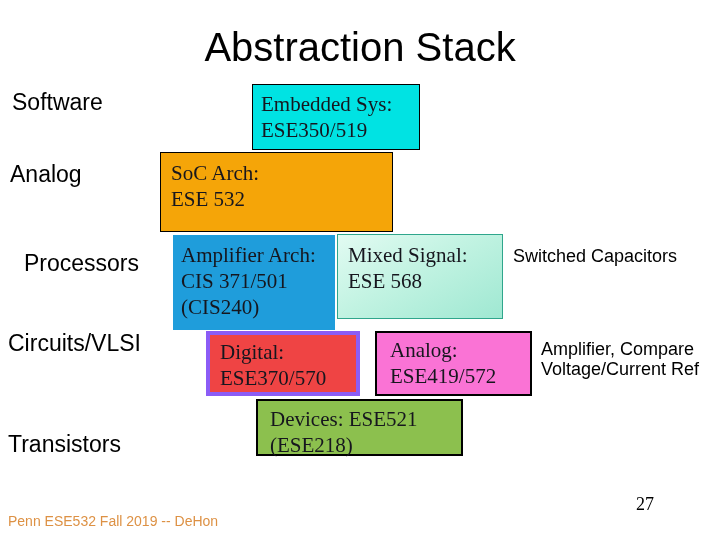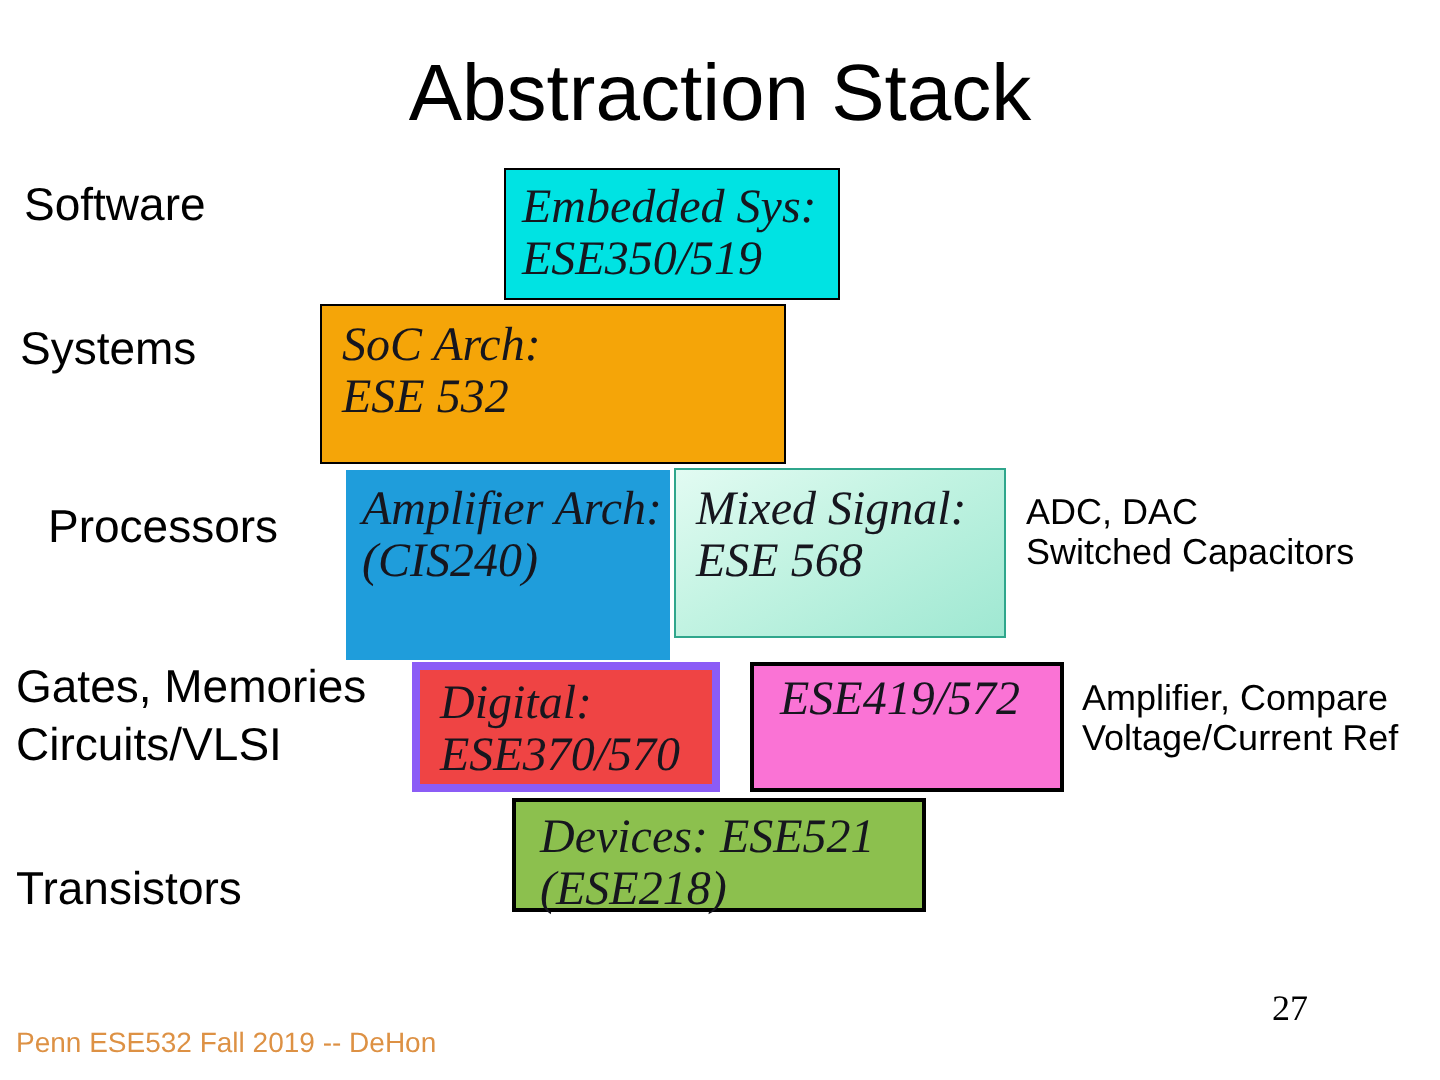--- a/index.html
+++ b/index.html
@@ -29,24 +29,23 @@
   }
   .lbl-software    { left: 12px; top: 88px; }
   .lbl-systems     { left: 10px; top: 160px; }
   .lbl-processors  { left: 24px;  top: 249px; }
   .lbl-gates       { left: 8px;  top: 329px; }
   .lbl-transistors { left: 8px;  top: 430px; }
   .box {
     position: absolute;
     box-sizing: border-box;
     font-family: "Liberation Serif", "DejaVu Serif", serif;
-    font-size: 24px;
+    font-size: 21px;
     line-height: 26px;
     color: #16161e;
-    font-style: italic;
   }
   .box-line { white-space: nowrap; }
   .box-embedded {
     left: 252px; top: 84px; width: 168px; height: 66px;
     background: #00E3E3;
     border: 1px solid #000000;
     padding: 6px 0 0 8px;
   }
   .box-soc {
     left: 160px; top: 152px; width: 233px; height: 80px;
@@ -108,59 +107,59 @@
   }
 </style>
 </head>
 <body>
 
 <div class="slide">
 
   <div class="title">Abstraction Stack</div>
 
   <div class="side-label lbl-software">Software</div>
-  <div class="side-label lbl-systems">Systems</div>
+  <div class="side-label lbl-systems">Analog</div>
   <div class="side-label lbl-processors">Processors</div>
   <div class="side-label lbl-gates">
-    <div>Gates, Memories</div>
     <div>Circuits/VLSI</div>
   </div>
   <div class="side-label lbl-transistors">Transistors</div>
 
   <div class="box box-embedded">
     <div class="box-line">Embedded Sys:</div>
     <div class="box-line">ESE350/519</div>
   </div>
 
   <div class="box box-soc">
     <div class="box-line">SoC Arch:</div>
     <div class="box-line">ESE 532</div>
   </div>
 
   <div class="box box-processor">
     <div class="box-line">Amplifier Arch:</div>
+    <div class="box-line">CIS 371/501</div>
     <div class="box-line">(CIS240)</div>
   </div>
 
   <div class="box box-mixed">
     <div class="box-line">Mixed Signal:</div>
     <div class="box-line">ESE 568</div>
   </div>
 
   <div class="annot annot-adc">
-    <div>ADC, DAC</div>
     <div>Switched Capacitors</div>
   </div>
 
   <div class="box box-digital">
     <div class="box-line">Digital:</div>
     <div class="box-line">ESE370/570</div>
   </div>
 
   <div class="box box-analog">
+    <div class="box-line">Analog:</div>
     <div class="box-line">ESE419/572</div>
   </div>
 
   <div class="annot annot-amp">
     <div>Amplifier, Compare</div>
     <div>Voltage/Current Ref</div>
   </div>
 
   <div class="box box-devices">
     <div class="box-line">Devices: ESE521</div>

